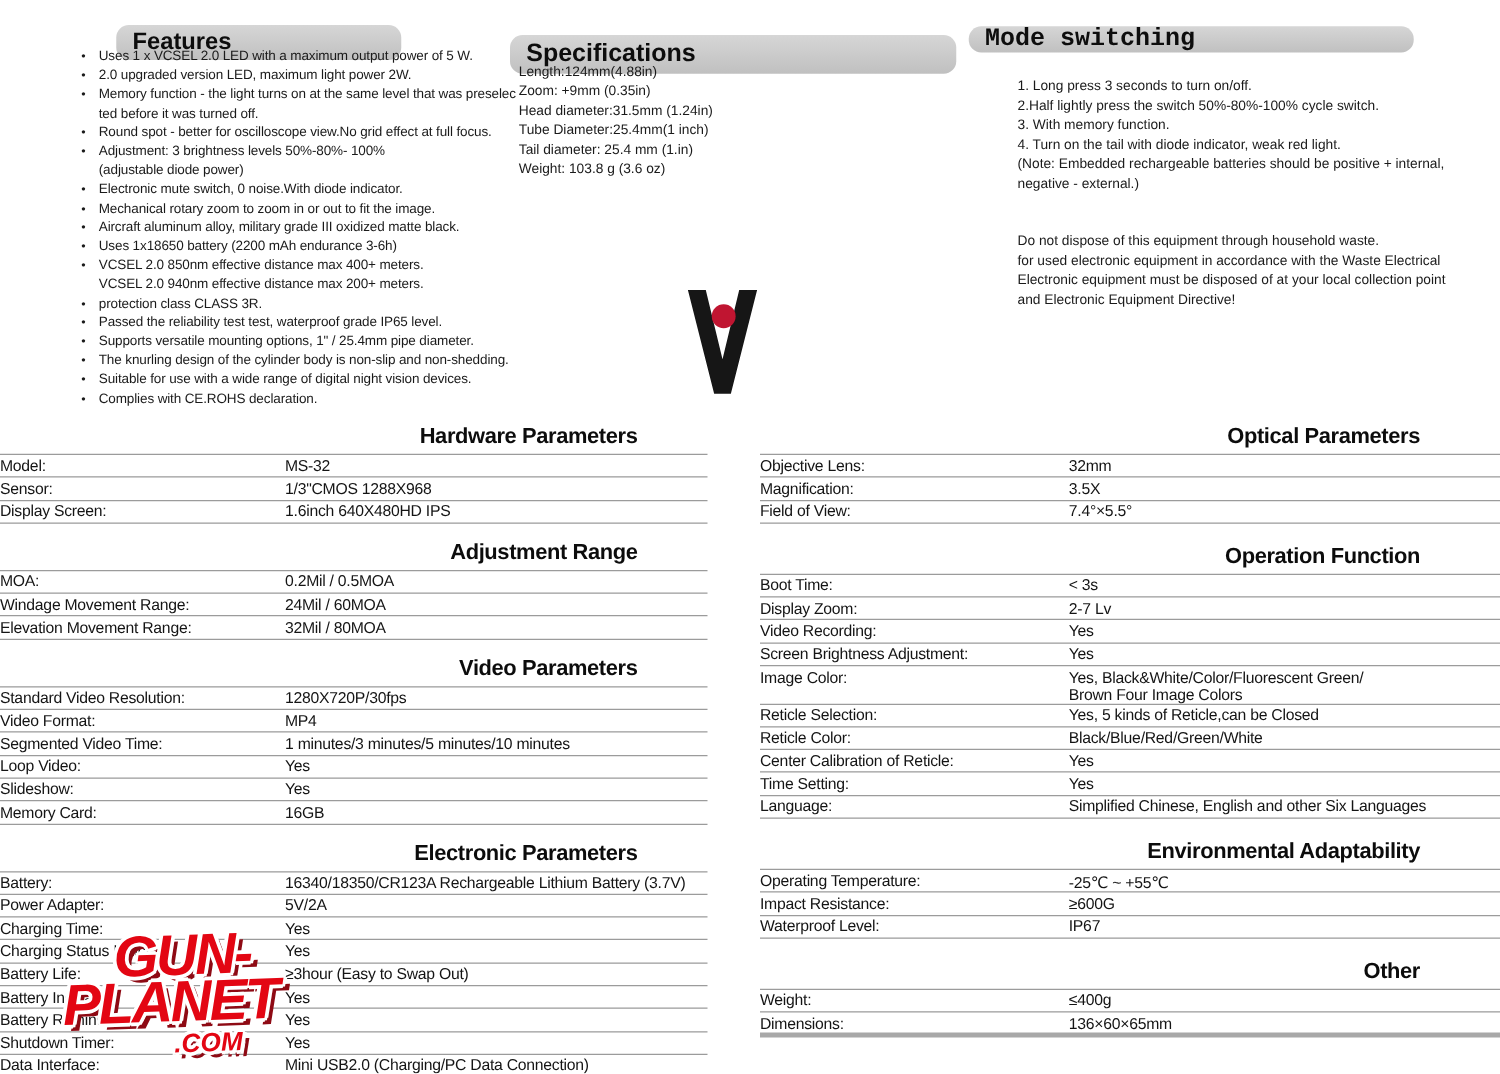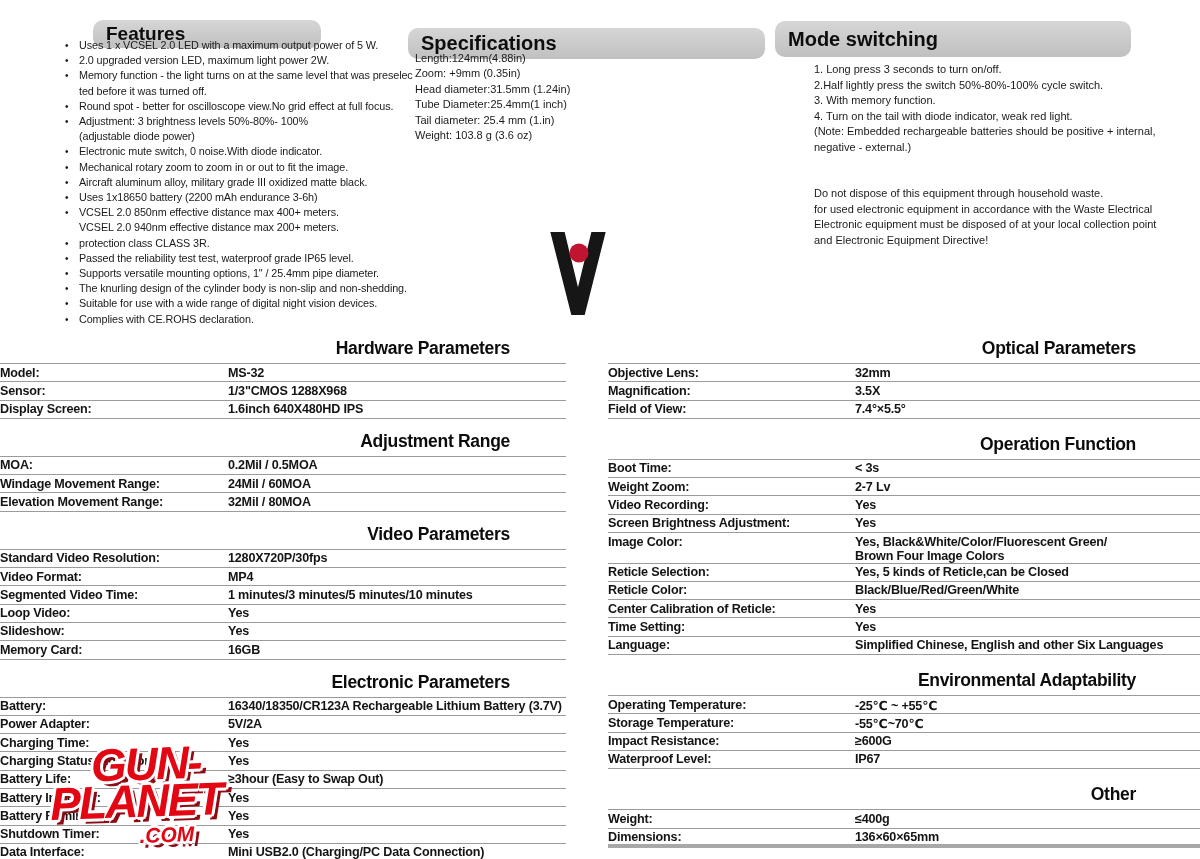--- a/index.html
+++ b/index.html
@@ -10,21 +10,21 @@
     overflow:hidden;
   }
   
   .hbar {
     position:absolute; background:linear-gradient(180deg,#d6d6d6,#c0c0c0);
     border-radius:10px; font-weight:bold; color:#0d0d0d;
     display:flex; align-items:center; padding-left:13px;margin-top:12px;
   }
   #bar-features { left:93px; top:8px; width:228px; height:28px; font-size:19px; }
   #bar-specs    { left:408px; top:16px; width:357px; height:31px; font-size:20px; }
-  #bar-mode     { left:775px; top:9px;  width:356px; height:36px; font-size:20px; }
+  #bar-mode     { left:775px; top:9px;  width:356px; height:21px; font-size:20px;font-family:Liberation Mono, monospace; }
 
   
   .features-list { position:absolute; left:65px; top:38px; width:350px; }
   .feat-item { display:flex; }
   .bullet { flex:0 0 14px; font-size:10px; line-height:15.2px; color:#1a1a1a; }
   .feat-text { flex:1; }
   .feat-line { font-size:10.8px; line-height:15.2px; letter-spacing:-0.1px; color:#1a1a1a; }
 
   
   .specs-list { position:absolute; left:415px; top:51px; }
@@ -45,21 +45,21 @@
     font-size:17.5px; font-weight:bold; text-align:right; letter-spacing:-0.3px;
     color:#0c0c0c; margin-bottom:4px;
   }
   #tables-left  .sec-title { padding-right:56px; }
   #tables-right .sec-title { padding-right:64px; }
   .section + .section { margin-top:12px; }
   #tables-right .section + .section { margin-top:15px; }
   .rows { border-top:1px solid #9b9b9b; }
   .trow {
     display:flex; align-items:flex-start; border-bottom:1px solid #9b9b9b;
-    min-height:18.3px; padding-top:1.5px;font-weight:bold;
+    min-height:18.3px; padding-top:1.5px;
   }
   .tlabel { font-size:12.6px; letter-spacing:-0.2px; color:#141414; }
   #tables-left  .tlabel { flex:0 0 228px; }
   #tables-right .tlabel { flex:0 0 247px; }
   .tval { flex:1; font-size:12.6px; letter-spacing:-0.2px; color:#141414; white-space:pre-line; }
   #tables-left  .section:last-child .trow:last-child { border-bottom:4px solid #3f3f3f; }
   #tables-right .section:last-child .trow:last-child { border-bottom:4px solid #a8a8a8; }
 
   
   .watermark { position:absolute; left:50px; top:740px; width:230px; height:110px;
@@ -347,21 +347,21 @@
         </div>
       </section>
       <section class="section">
         <h2 class="sec-title">Operation Function</h2>
         <div class="rows">
           <div class="trow">
             <span class="tlabel">Boot Time:</span>
             <span class="tval">&lt; 3s</span>
           </div>
           <div class="trow">
-            <span class="tlabel">Weight Zoom:</span>
+            <span class="tlabel">Display Zoom:</span>
             <span class="tval">2-7 Lv</span>
           </div>
           <div class="trow">
             <span class="tlabel">Video Recording:</span>
             <span class="tval">Yes</span>
           </div>
           <div class="trow">
             <span class="tlabel">Screen Brightness Adjustment:</span>
             <span class="tval">Yes</span>
           </div>
@@ -391,24 +391,20 @@
             <span class="tval">Simplified Chinese, English and other Six Languages</span>
           </div>
         </div>
       </section>
       <section class="section">
         <h2 class="sec-title">Environmental Adaptability</h2>
         <div class="rows">
           <div class="trow">
             <span class="tlabel">Operating Temperature:</span>
             <span class="tval">-25℃ ~ +55℃</span>
-          </div>
-          <div class="trow">
-            <span class="tlabel">Storage Temperature:</span>
-            <span class="tval">-55℃~70℃</span>
           </div>
           <div class="trow">
             <span class="tlabel">Impact Resistance:</span>
             <span class="tval">≥600G</span>
           </div>
           <div class="trow">
             <span class="tlabel">Waterproof Level:</span>
             <span class="tval">IP67</span>
           </div>
         </div>

